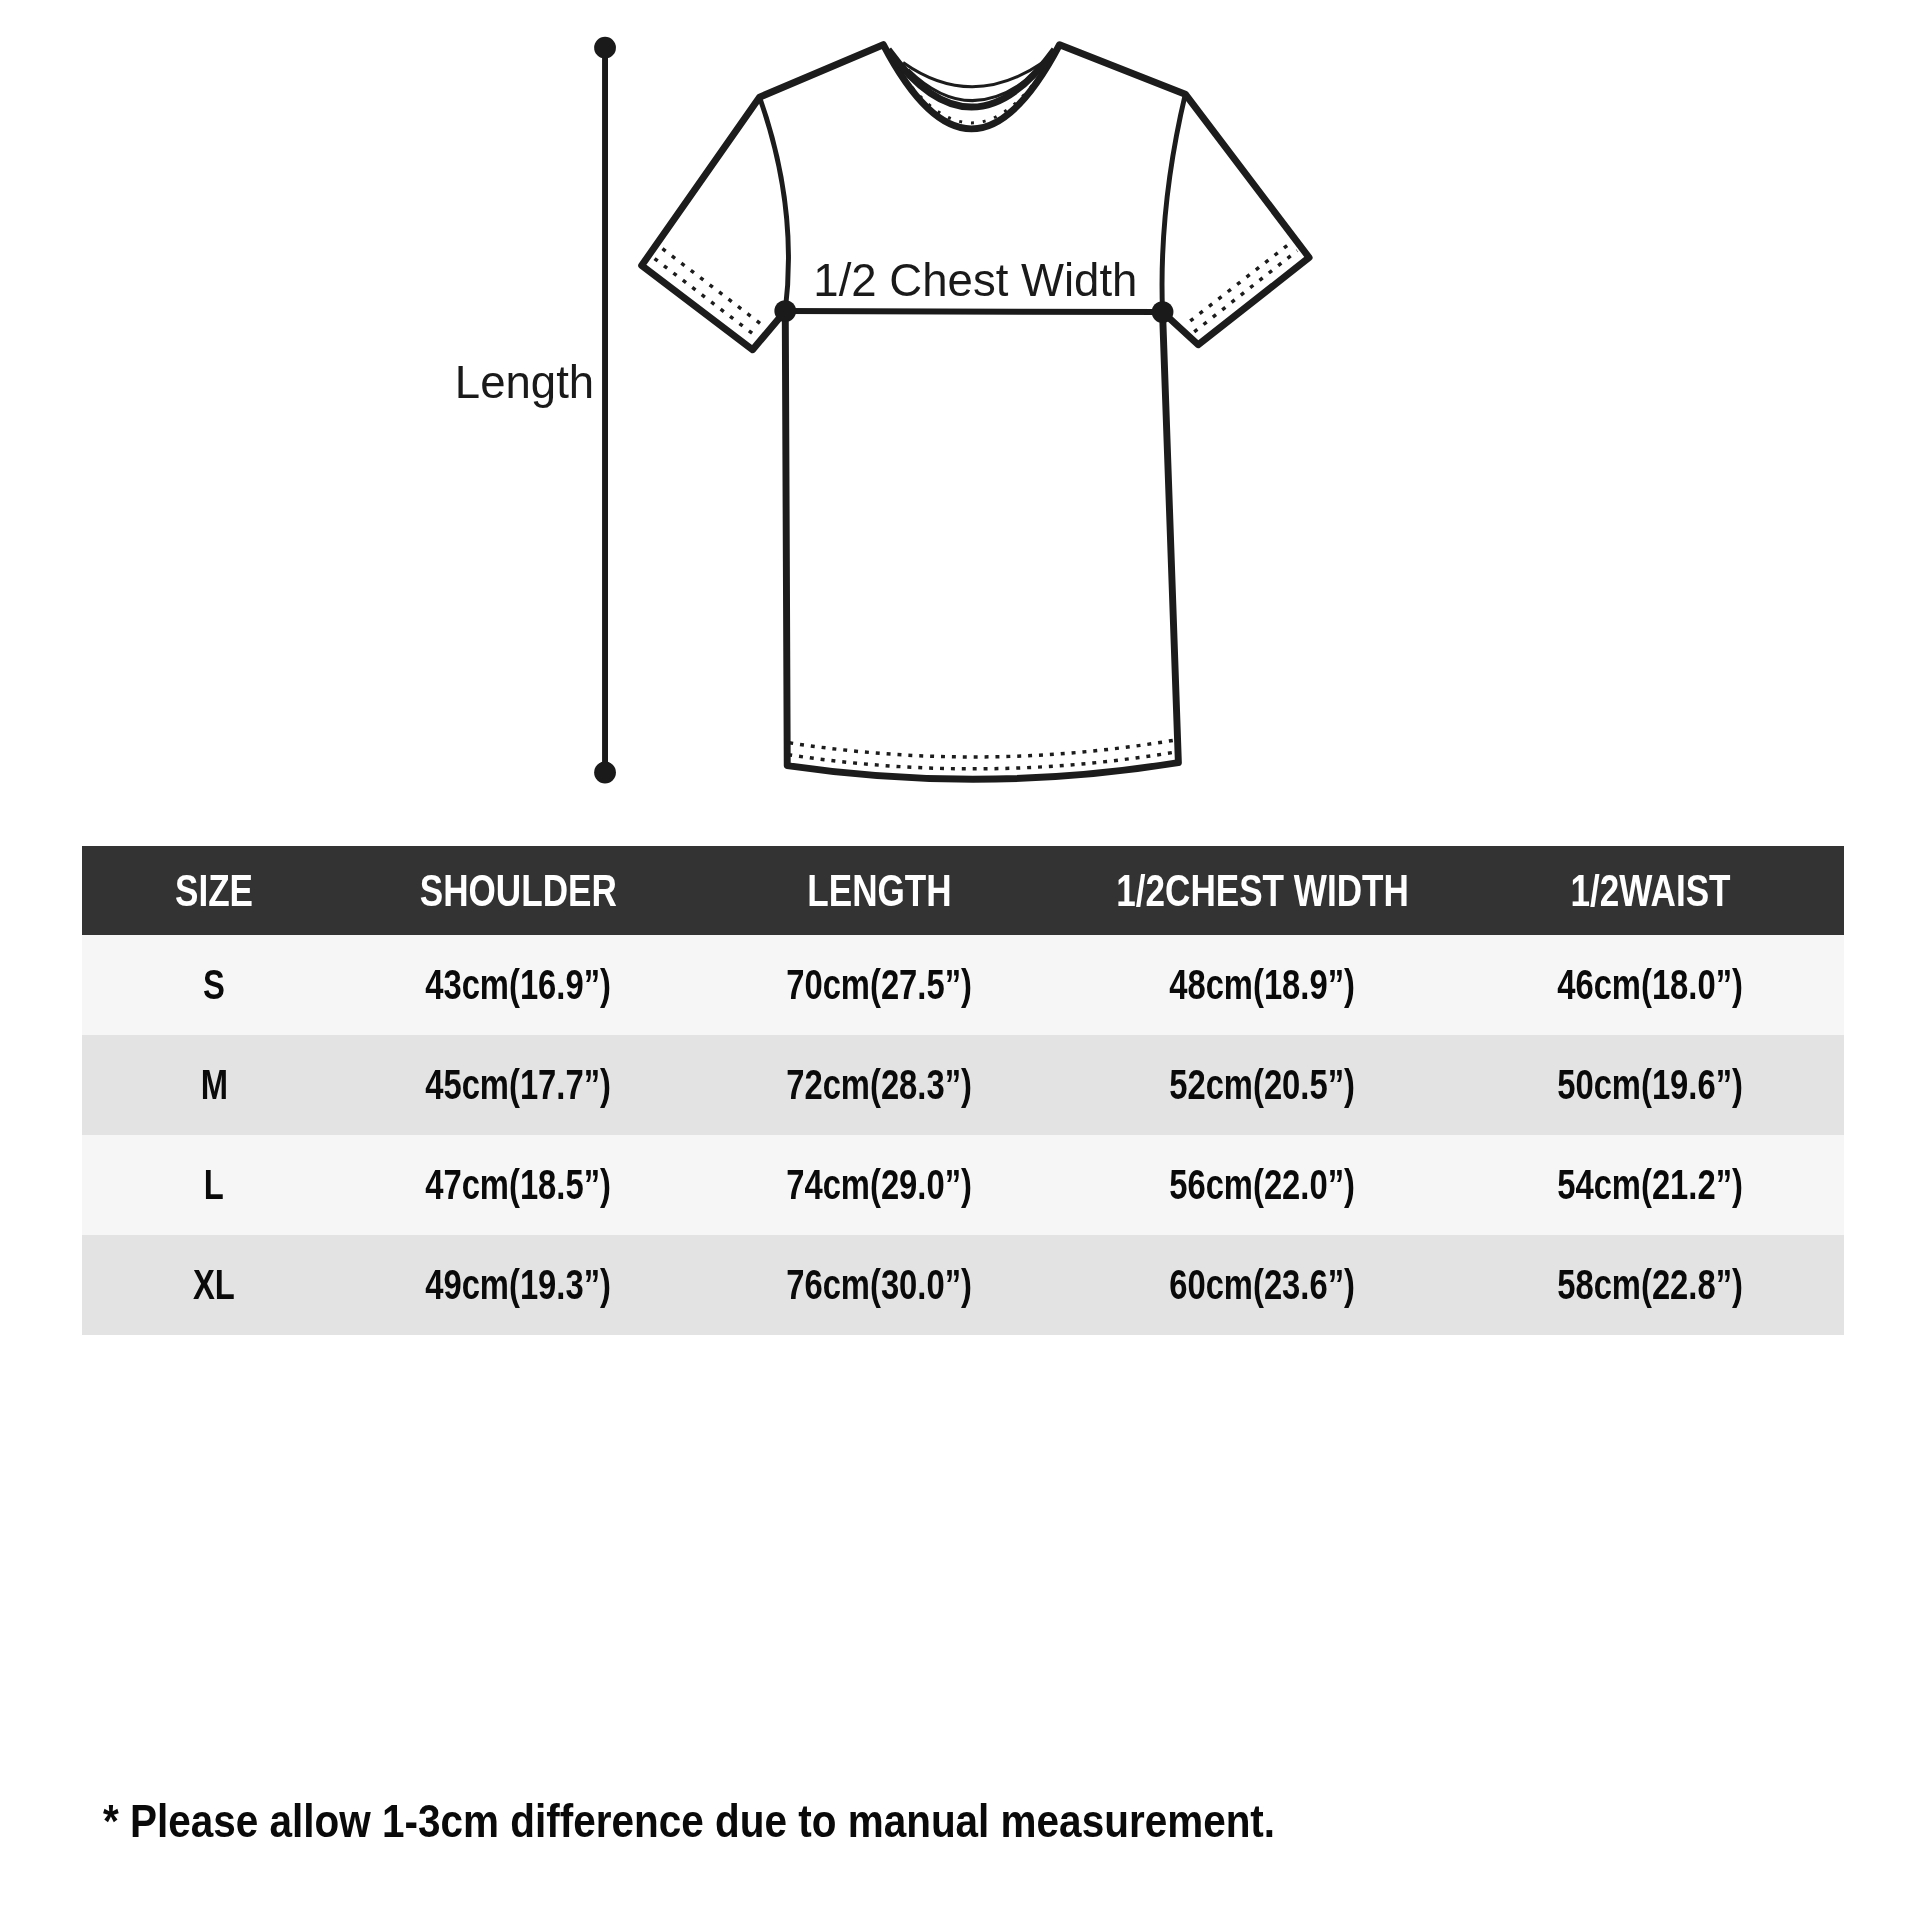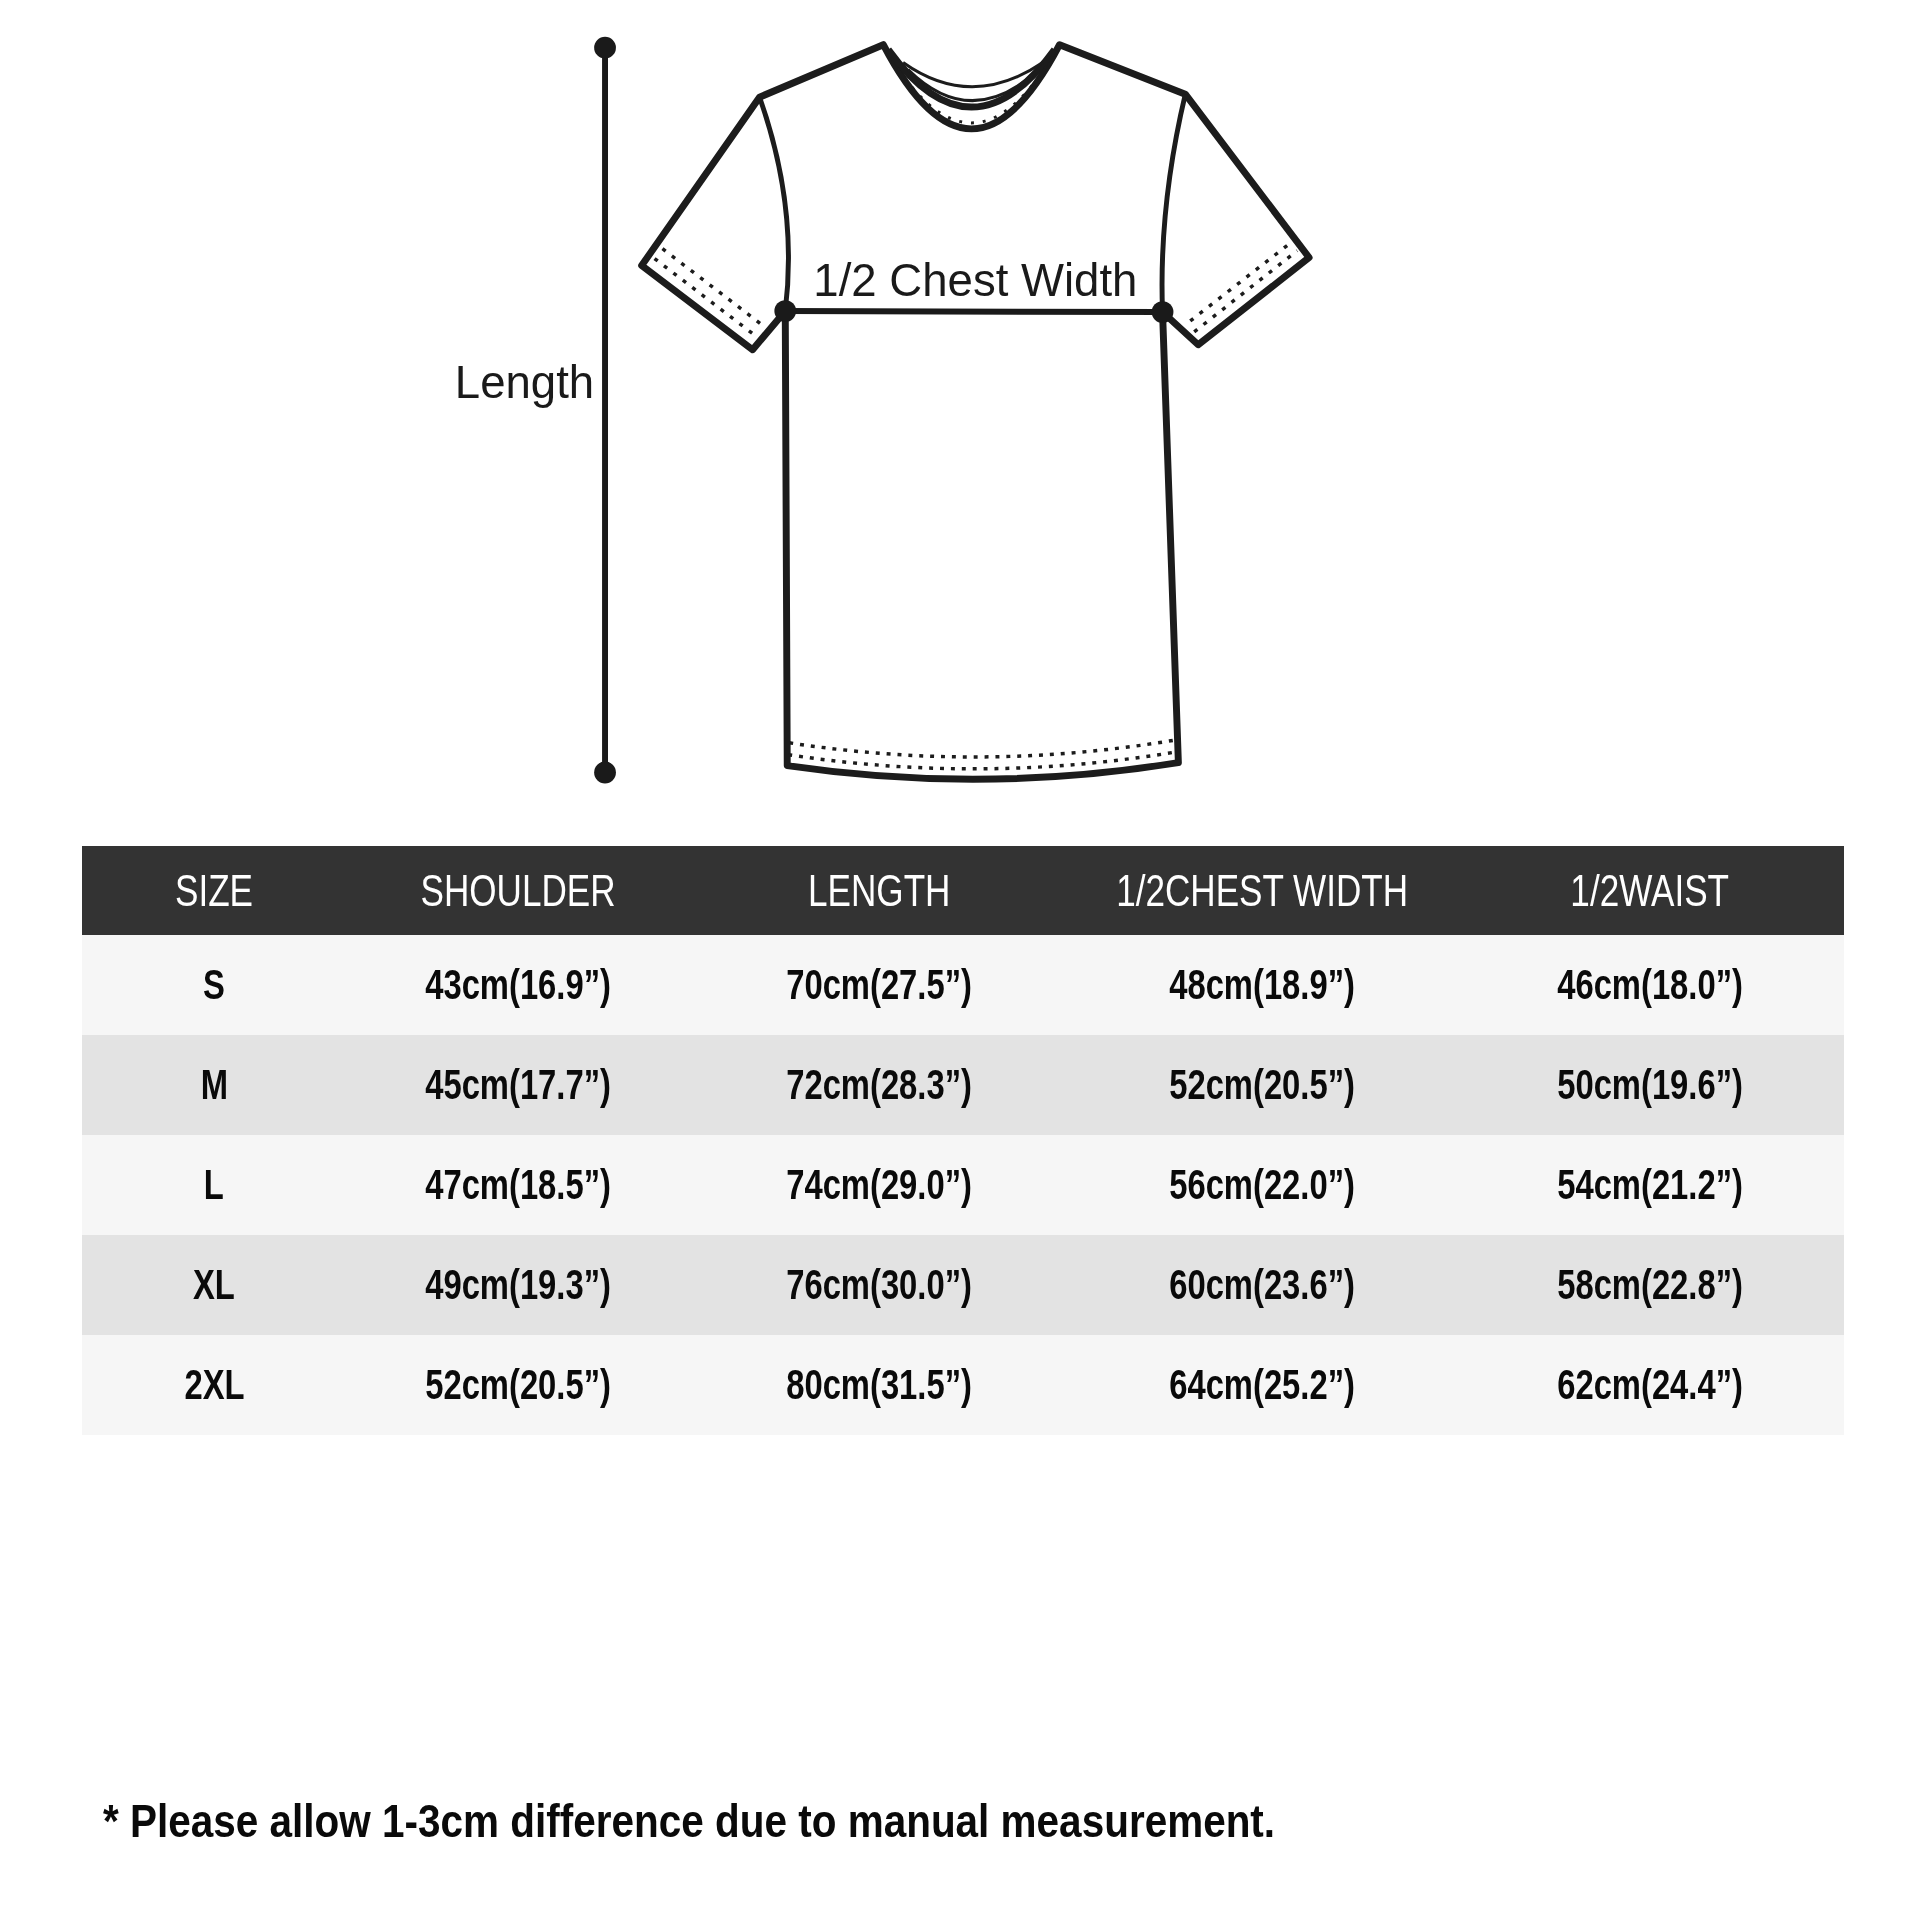--- a/index.html
+++ b/index.html
@@ -18,21 +18,21 @@
     font-size: 46px; fill: #1a1a1a; font-weight: 400;
   }
 
   
   .size-table {
     position: absolute; left: 82px; top: 846px; width: 1762px;
     border-collapse: collapse; table-layout: fixed;
   }
   .size-table th {
     height: 89px; background: #333333; color: #ffffff;
-    font-size: 45px; font-weight: 400; text-align: center; vertical-align: middle;
+    font-size: 45px; font-weight: 700; text-align: center; vertical-align: middle;
   }
   .size-table td {
     height: 100px; color: #0a0a0a;
     font-size: 42px; font-weight: 700; text-align: center; vertical-align: middle;
   }
   .size-table tbody tr:nth-child(odd)  { background: #f6f6f6; }
   .size-table tbody tr:nth-child(even) { background: #e3e3e3; }
 
   
   .cond { display: inline-block; transform: scaleX(0.78); transform-origin: center center; white-space: nowrap; }
@@ -124,26 +124,19 @@
         <td><span class="cond">56cm(22.0”)</span></td>
         <td><span class="cond">54cm(21.2”)</span></td>
       </tr>
       <tr>
         <td><span class="cond">XL</span></td>
         <td><span class="cond">49cm(19.3”)</span></td>
         <td><span class="cond">76cm(30.0”)</span></td>
         <td><span class="cond">60cm(23.6”)</span></td>
         <td><span class="cond">58cm(22.8”)</span></td>
       </tr>
-      <tr>
-        <td><span class="cond">2XL</span></td>
-        <td><span class="cond">52cm(20.5”)</span></td>
-        <td><span class="cond">80cm(31.5”)</span></td>
-        <td><span class="cond">64cm(25.2”)</span></td>
-        <td><span class="cond">62cm(24.4”)</span></td>
-      </tr>
     </tbody>
   </table>
 
   <div class="note">* Please allow 1-3cm difference due to manual measurement.</div>
 
 </div>
 
 
 </body></html>

